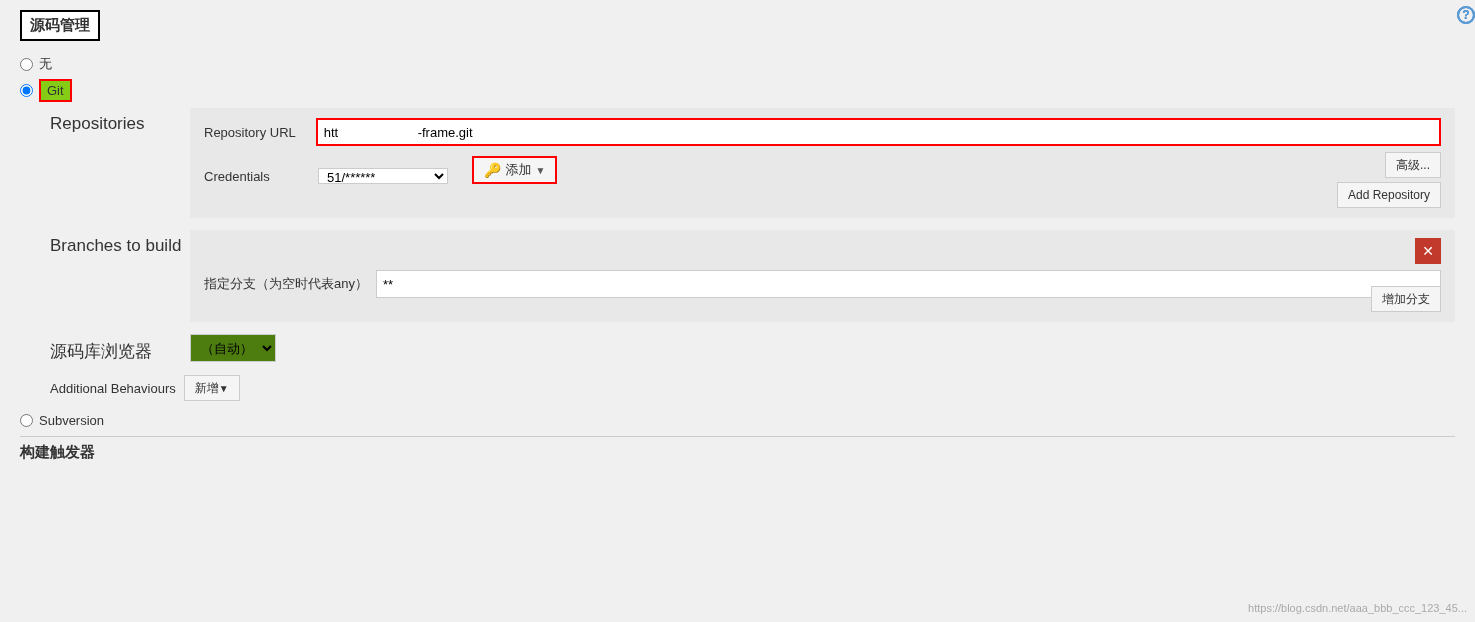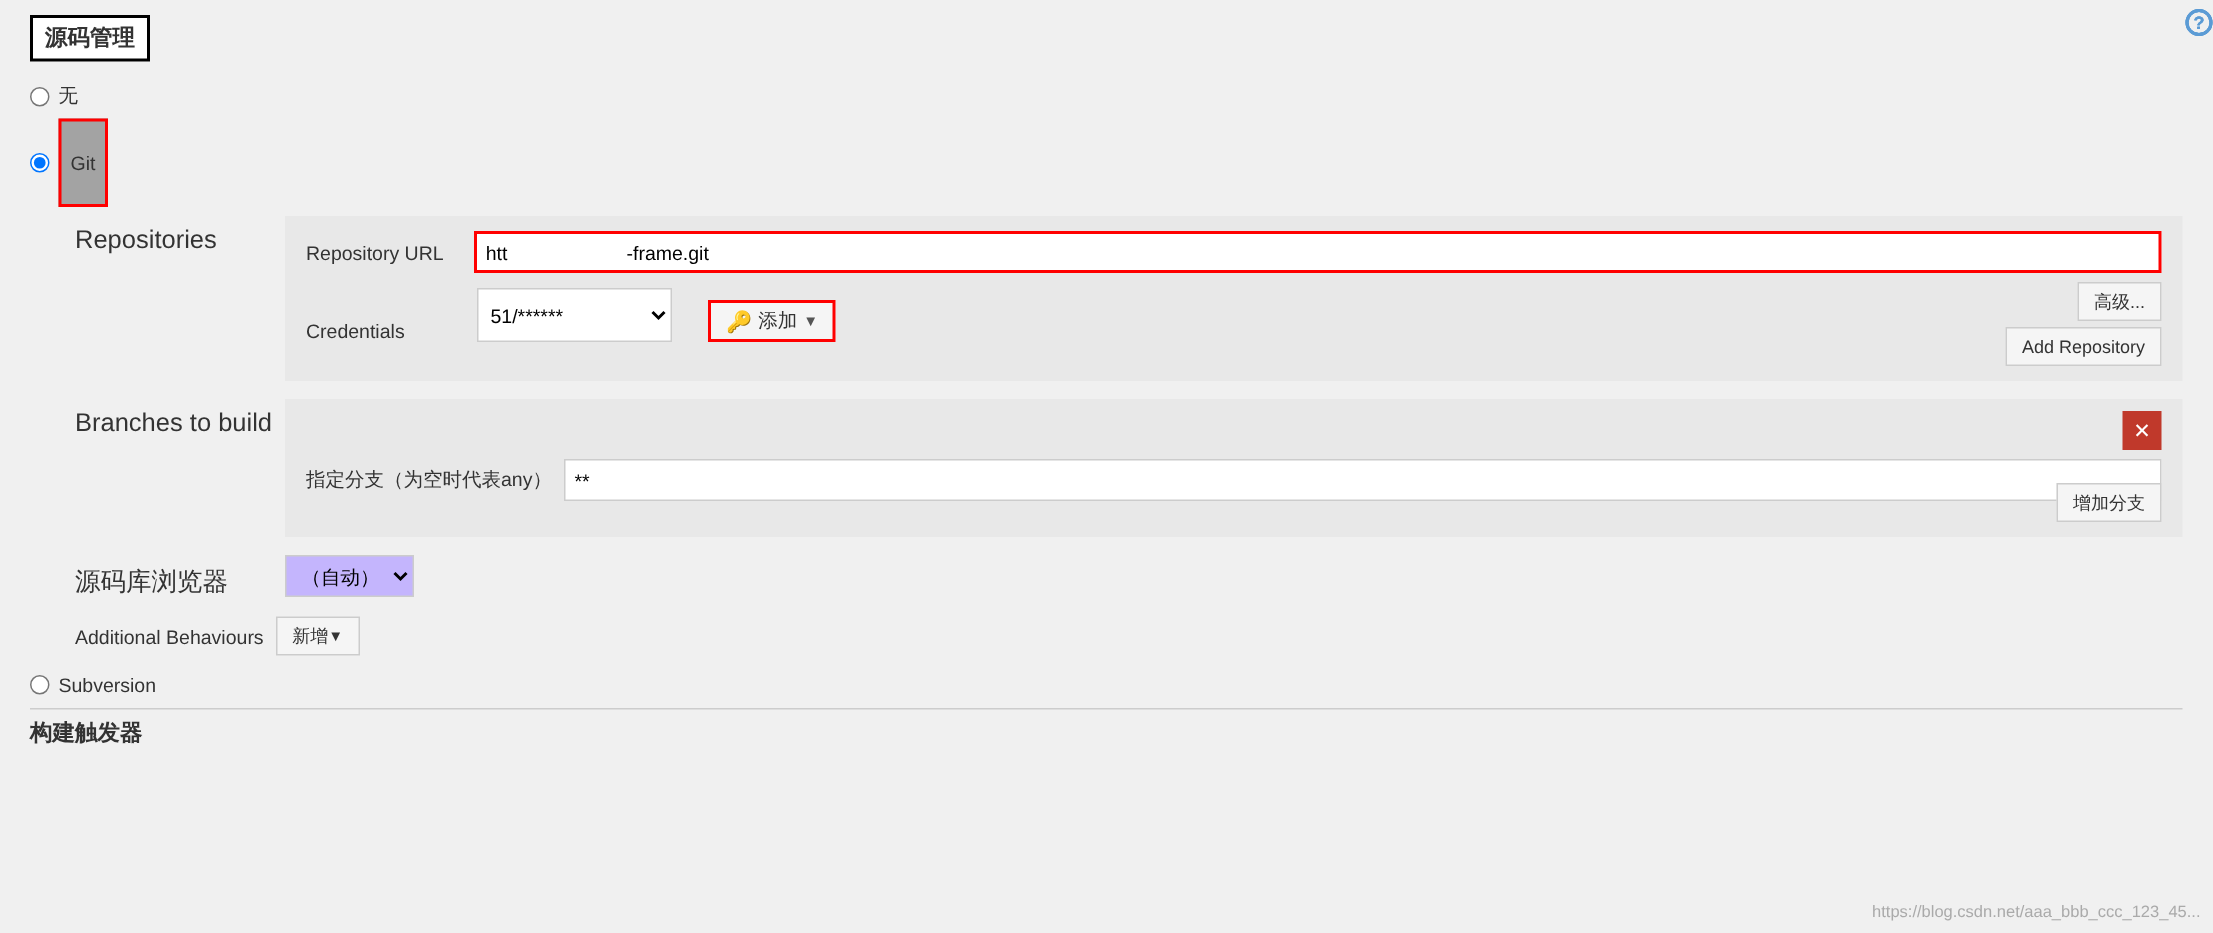--- a/index.html
+++ b/index.html
@@ -30,22 +30,22 @@
       align-items: center;
       margin-bottom: 6px;
       gap: 6px;
       font-size: 13px;
     }
     .radio-item input[type="radio"] {
       margin: 0;
     }
     .radio-label-git {
       border: 2px solid red;
-      padding: 20px 6px;
-      background: #a3a3a3;
+      padding: 2px 6px;
+      background: #84cc16;
     }
     
     .git-content {
       margin-left: 30px;
     }
     .form-label {
       width: 140px;
       min-width: 140px;
       font-size: 17px;
       padding-top: 6px;
@@ -83,21 +83,21 @@
       align-items: flex-end;
       gap: 24px;
       margin-bottom: 10px;
     }
     .credentials-label {
       font-size: 13px;
       white-space: nowrap;
       width: 90px;
     }
     .credentials-select {
-      height: 36px;
+      height: 16px;
       border: 1px solid #ccc;
       background: #fff;
       padding: 0 4px;
       font-size: 13px;
       min-width: 130px;
     }
     .add-btn {
       display: flex;
       align-items: center;
       gap: 4px;
@@ -190,21 +190,21 @@
       background: #f5f5f5;
       border: 1px solid #ccc;
       font-size: 12px;
       cursor: pointer;
       color: #333;
     }
     .source-browser-select {
       flex: 1;
       height: 28px;
       border: 1px solid #ccc;
-      background: #c4b5fd;
+      background: #4d7c0f;
       padding: 0 6px;
       font-size: 13px;
     }
     
     .additional-row {
       display: flex;
       align-items: center;
       margin-bottom: 12px;
       gap: 8px;
     }

